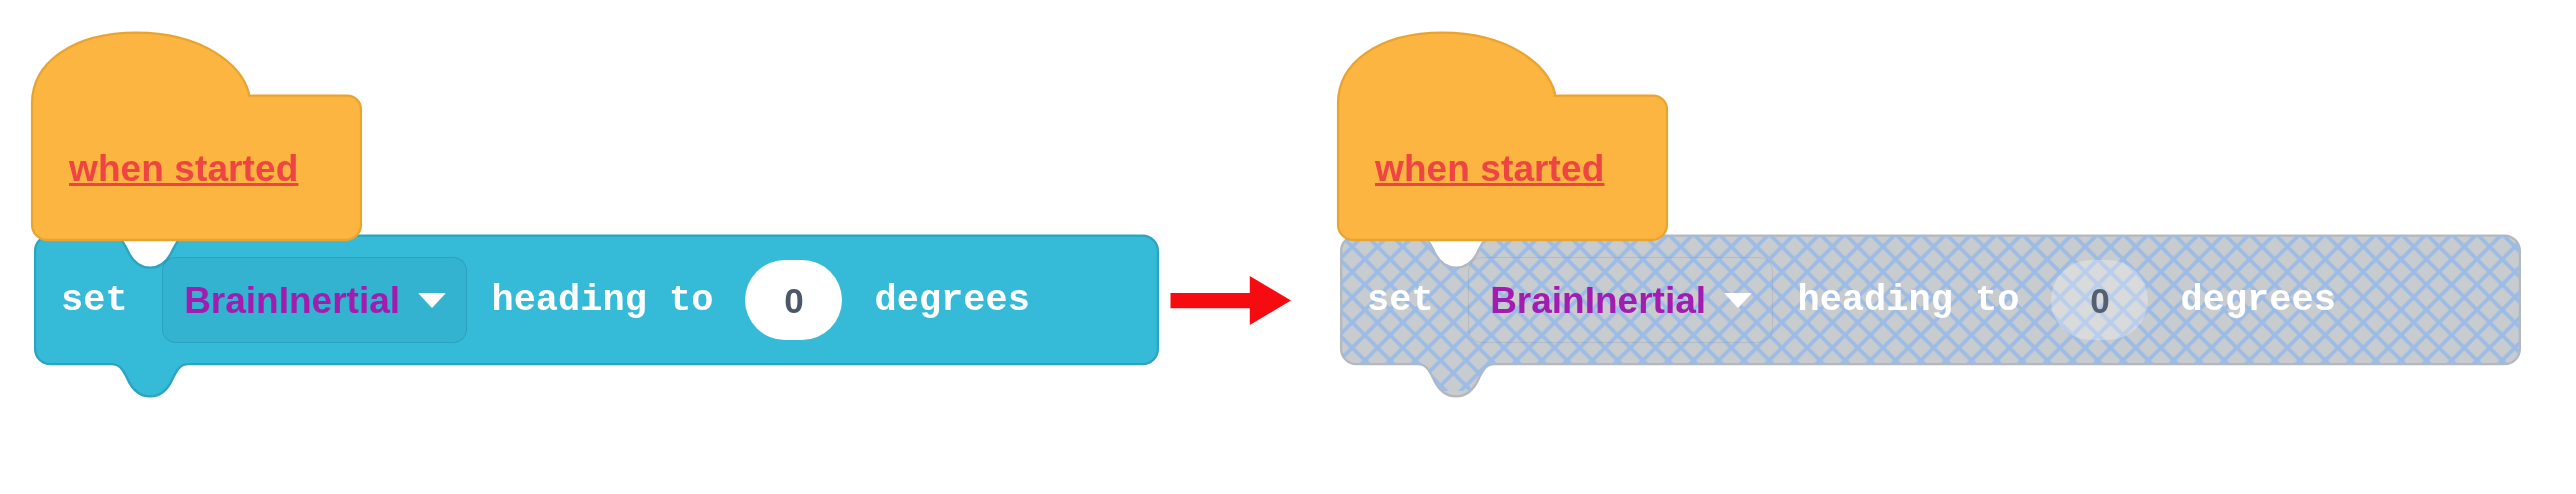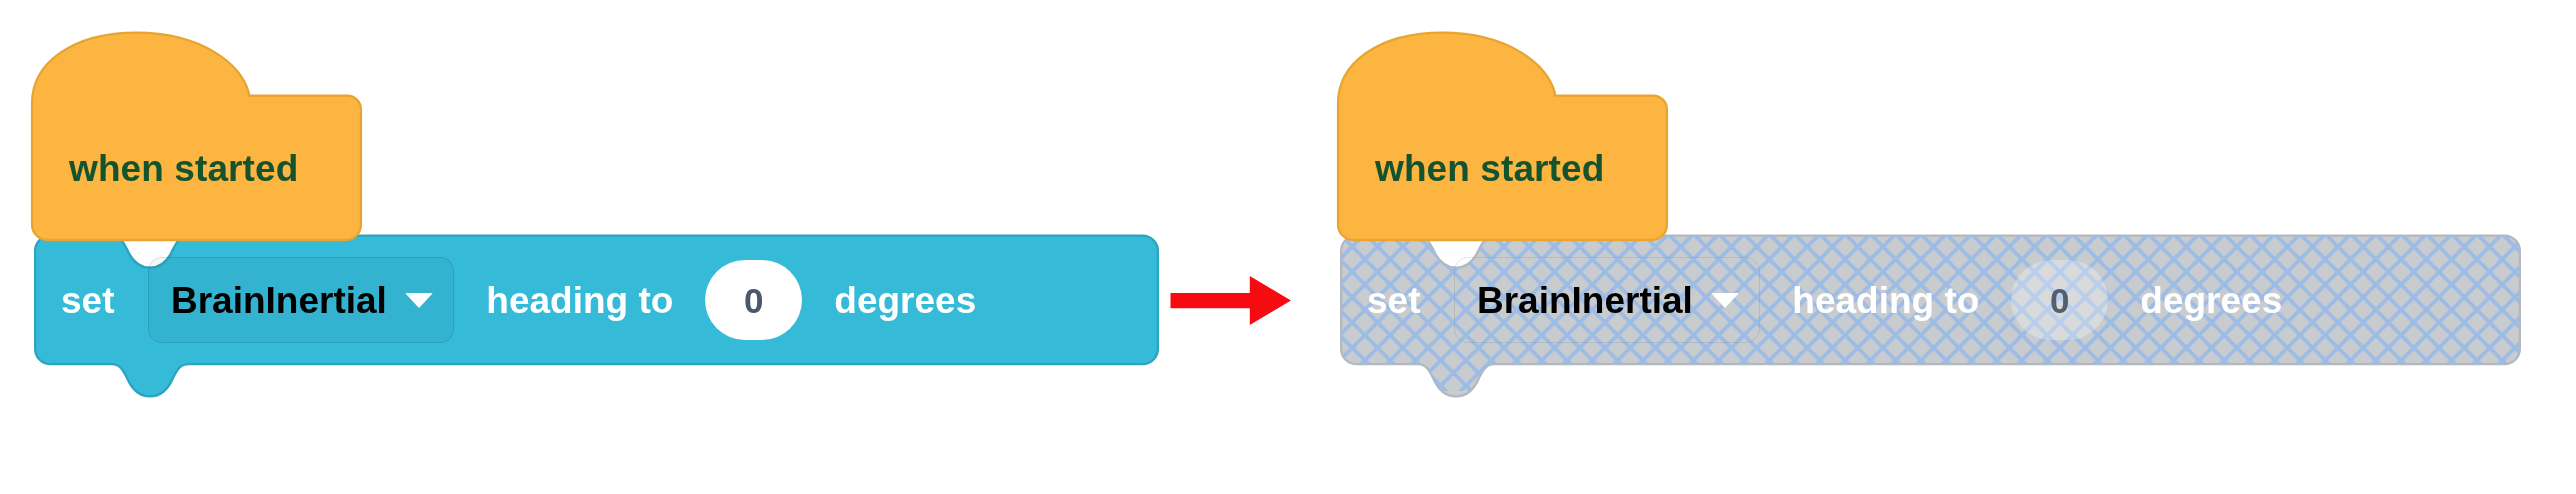--- a/index.html
+++ b/index.html
@@ -39,24 +39,25 @@
     height: 209px;
     z-index: 3;
   }
   .hat-svg { display: block; width: 329px; height: 209px; overflow: visible; }
   .hat-label {
     position: absolute;
     left: 37px;
     top: 119px;
     font-size: 37px;
     font-weight: 700;
-    color: #14532d;
+    color: #ef4444;
     letter-spacing: 0.1px;
     white-space: nowrap;
     line-height: 1;
+    text-decoration: underline;
   }
 
   
   .stack-block {
     position: absolute;
     left: 32px;
     top: 234px;
     z-index: 2;
   }
   .stack-block.wide  { width: 1129px; }
@@ -79,52 +80,53 @@
     box-sizing: border-box;
     z-index: 2;
   }
 
   .bl-text {
     font-size: 37px;
     font-weight: 700;
     color: #ffffff;
     white-space: nowrap;
     line-height: 1;
+    font-family: Liberation Mono, monospace;
   }
 
   
   .dropdown {
     margin-left: 34px;
     height: 86px;
     border-radius: 14px;
     border: 1.5px solid rgba(0,0,0,0.10);
     background: rgba(0,0,0,0.035);
     display: flex;
     align-items: center;
     padding: 0 20px 0 21.5px;
     box-sizing: border-box;
   }
   .dropdown .dd-label {
     font-size: 37px;
     font-weight: 700;
-    color: #000000;
+    color: #a21caf;
     white-space: nowrap;
     line-height: 1;
   }
   .dd-caret {
     margin-left: 18.4px;
     width: 0; height: 0;
     border-left: 14.6px solid transparent;
     border-right: 14.6px solid transparent;
     border-top: 15.4px solid #ffffff;
     border-radius: 1.5px;
   }
 
   
-  .lbl-heading { margin-left: 32px; }
+  .lbl-heading { margin-left: 24px; }
 
   
   .num-oval {
     margin-left: 32px;
     width: 97px;
     height: 80px;
     border-radius: 40px;
     background: #ffffff;
     display: flex;
     align-items: center;

